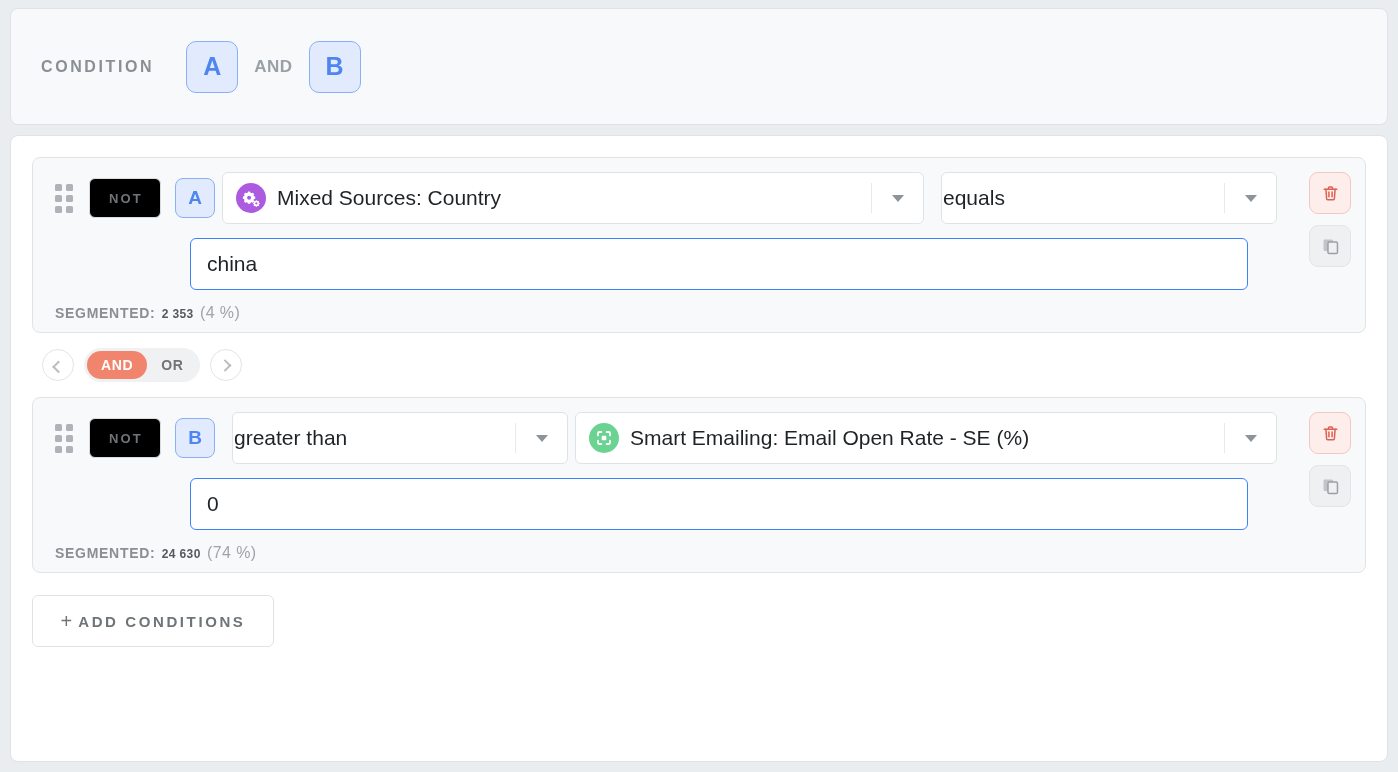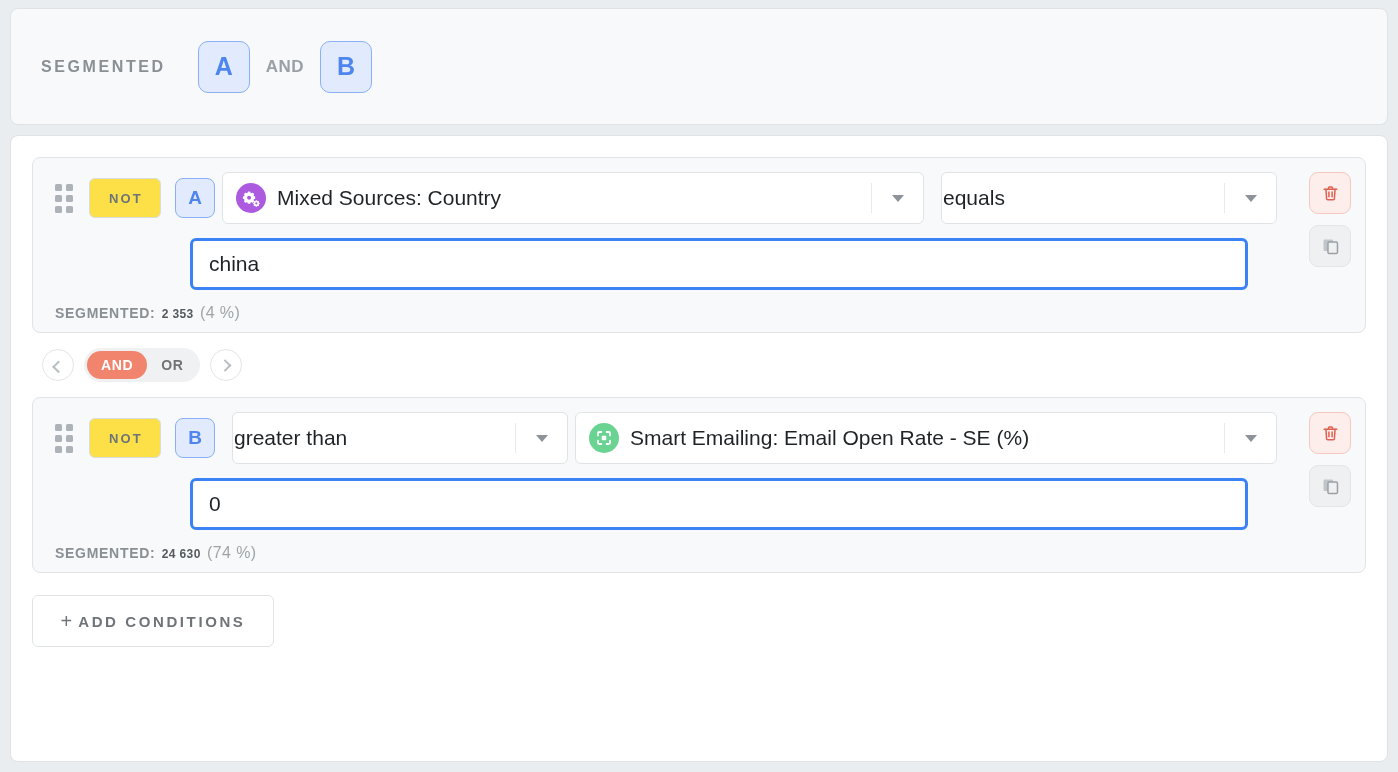--- a/index.html
+++ b/index.html
@@ -112,21 +112,21 @@
     height: 7px;
     border-radius: 1.5px;
     background: #adb3b8;
   }
 
   .not-btn {
     width: 72px;
     height: 40px;
     border: 1px solid #d9dde0;
     border-radius: 6px;
-    background: #fde047;
+    background: #000000;
     color: #6e7478;
     font-size: 13px;
     font-weight: bold;
     letter-spacing: 2.2px;
     display: flex;
     align-items: center;
     justify-content: center;
     flex: 0 0 auto;
     padding-left: 2px;
   }
@@ -201,21 +201,21 @@
 
   
   .value-row {
     display: flex;
     padding: 14px 14px 0 157px;
   }
   .value-input {
     width: 1058px;
     height: 52px;
     background: #ffffff;
-    border: 3px solid #3b82f6;
+    border: 1px solid #3b82f6;
     border-radius: 6px;
     font-size: 21px;
     color: #1f2326;
     font-family: "Liberation Sans", sans-serif;
     padding: 0 16px;
     outline: none;
   }
 
   
   .actions {
@@ -316,21 +316,21 @@
     letter-spacing: 2.6px;
   }
   .add-cond .plus { font-size: 20px; font-weight: normal; margin-right: 6px; letter-spacing: 0; }
 </style>
 </head>
 <body>
 
 <div class="page">
 
   <div class="header-card">
-    <div class="conditions-label">SEGMENTED</div>
+    <div class="conditions-label">CONDITION</div>
     <div class="cond-chips">
       <div class="chip">A</div>
       <div class="chip-joiner">AND</div>
       <div class="chip">B</div>
     </div>
   </div>
 
   <div class="main-card">
 
     <div class="condition">

